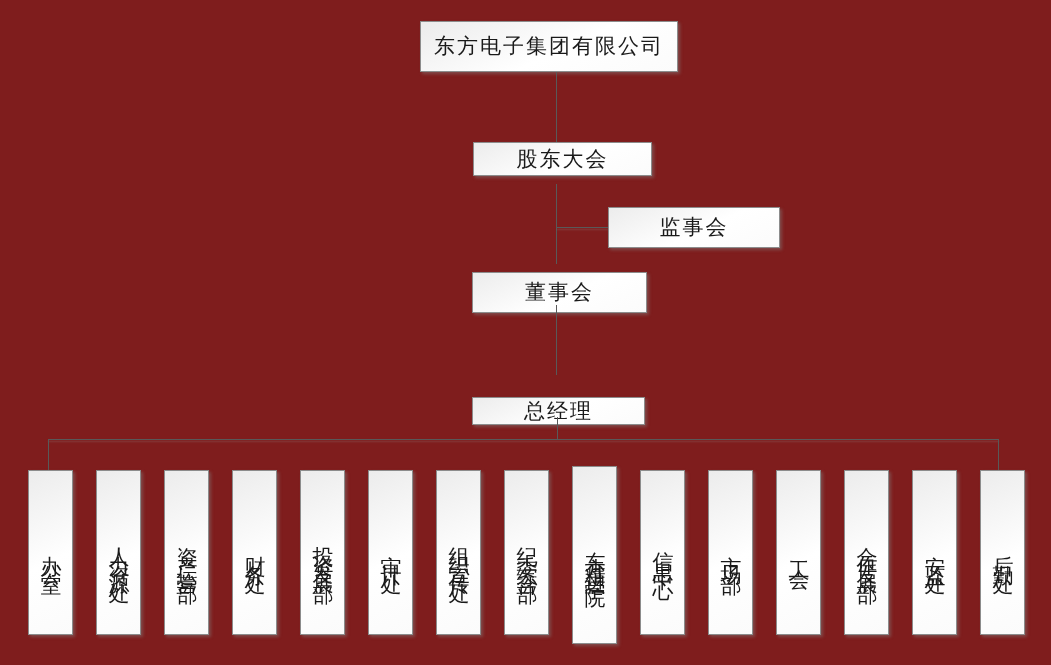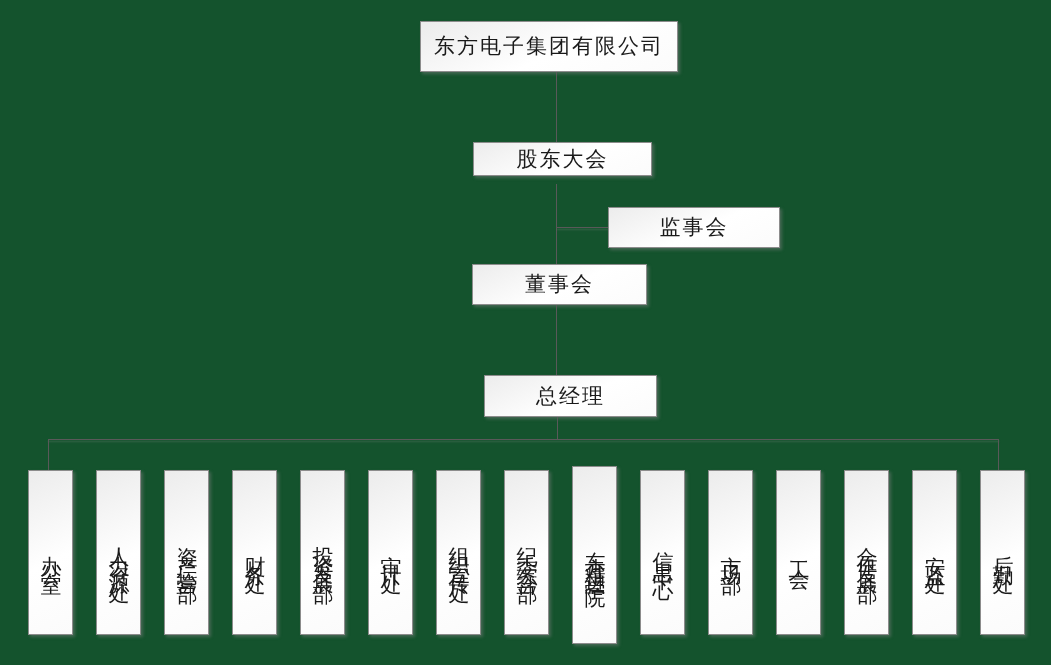--- a/index.html
+++ b/index.html
@@ -5,21 +5,21 @@
   html, body {
     margin: 0;
     padding: 0;
     background: #ffffff;
     font-family: "DejaVu Serif", "Liberation Serif", serif;
   }
   .canvas {
     position: relative;
     width: 1051px;
     height: 665px;
-    background: #14532d;
+    background: #7f1d1d;
     overflow: hidden;
     color: #1a1a1a;
   }
   
   .node {
     position: absolute;
     box-sizing: border-box;
     border: 1px solid #8c8c8c;
     background: linear-gradient(155deg, #ececec 0%, #ffffff 55%, #fbfbfb 100%);
     box-shadow: 2px 2px 3px rgba(130,130,130,0.45);
@@ -41,22 +41,22 @@
   .line {
     position: absolute;
     background: #595959;
   }
   .vline { width: 1px; }
   .hline { height: 1px; box-shadow: 0 2px 2px rgba(150,150,150,0.35); }
   
   #node-company        { left: 420px; top: 21px;  width: 258px; height: 51px; }
   #node-shareholders   { left: 473px; top: 142px; width: 179px; height: 34px; }
   #node-supervisory    { left: 608px; top: 207px; width: 172px; height: 41px; }
-  #node-board          { left: 472px; top: 264px; width: 175px; height: 41px; }
-  #node-gm             { left: 472px; top: 375px; width: 173px; height: 42px; margin-left: 12px; }
+  #node-board          { left: 472px; top: 272px; width: 175px; height: 41px; }
+  #node-gm             { left: 472px; top: 397px; width: 173px; height: 28px; }
   .dept { width: 45px; height: 165px; top: 470px; }
   #dept-8 { top: 466px; height: 178px; }
   #dept-0  { left: 28px;  }
   #dept-1  { left: 96px;  }
   #dept-2  { left: 164px; }
   #dept-3  { left: 232px; }
   #dept-4  { left: 300px; }
   #dept-5  { left: 368px; }
   #dept-6  { left: 436px; }
   #dept-7  { left: 504px; }

